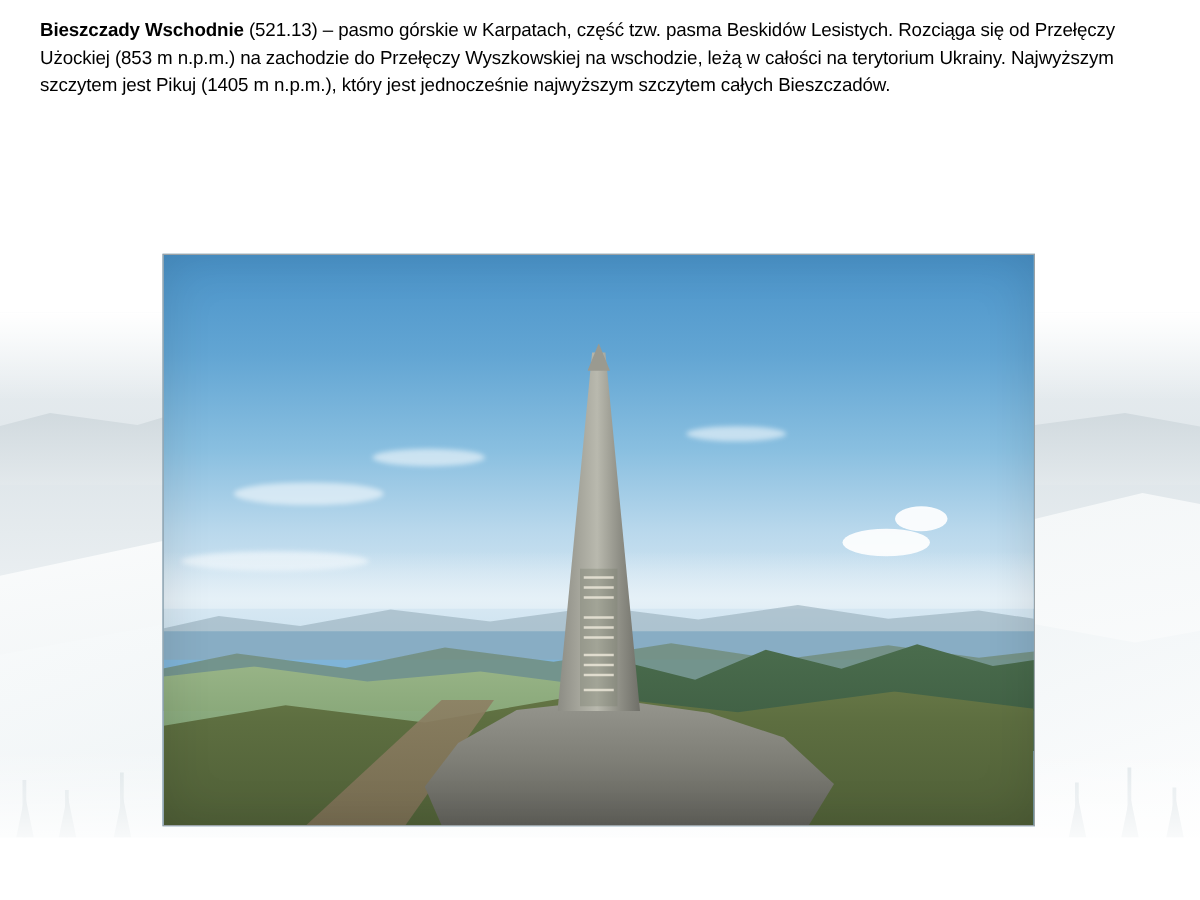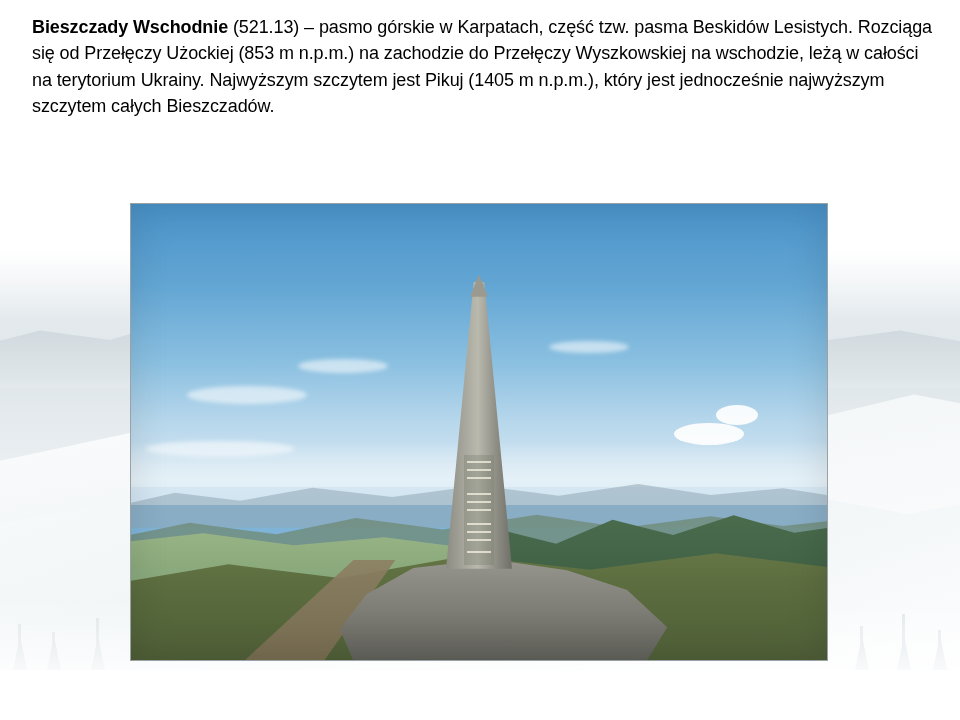--- a/index.html
+++ b/index.html
@@ -94,21 +94,21 @@
     width: 960px; height: 120px;
     background: linear-gradient(180deg, rgba(255,255,255,0) 0%, #ffffff 72%);
   }
 
   
   .text-block {
     position: absolute;
     left: 32px;
     top: 14px;
     width: 900px;
-    font-size: 18px;
+    font-size: 15px;
     line-height: 1.47;
     color: #000000;
     letter-spacing: -0.1px;
   }
   .text-block strong {
     font-weight: bold;
   }
 
   
   .photo-frame {

